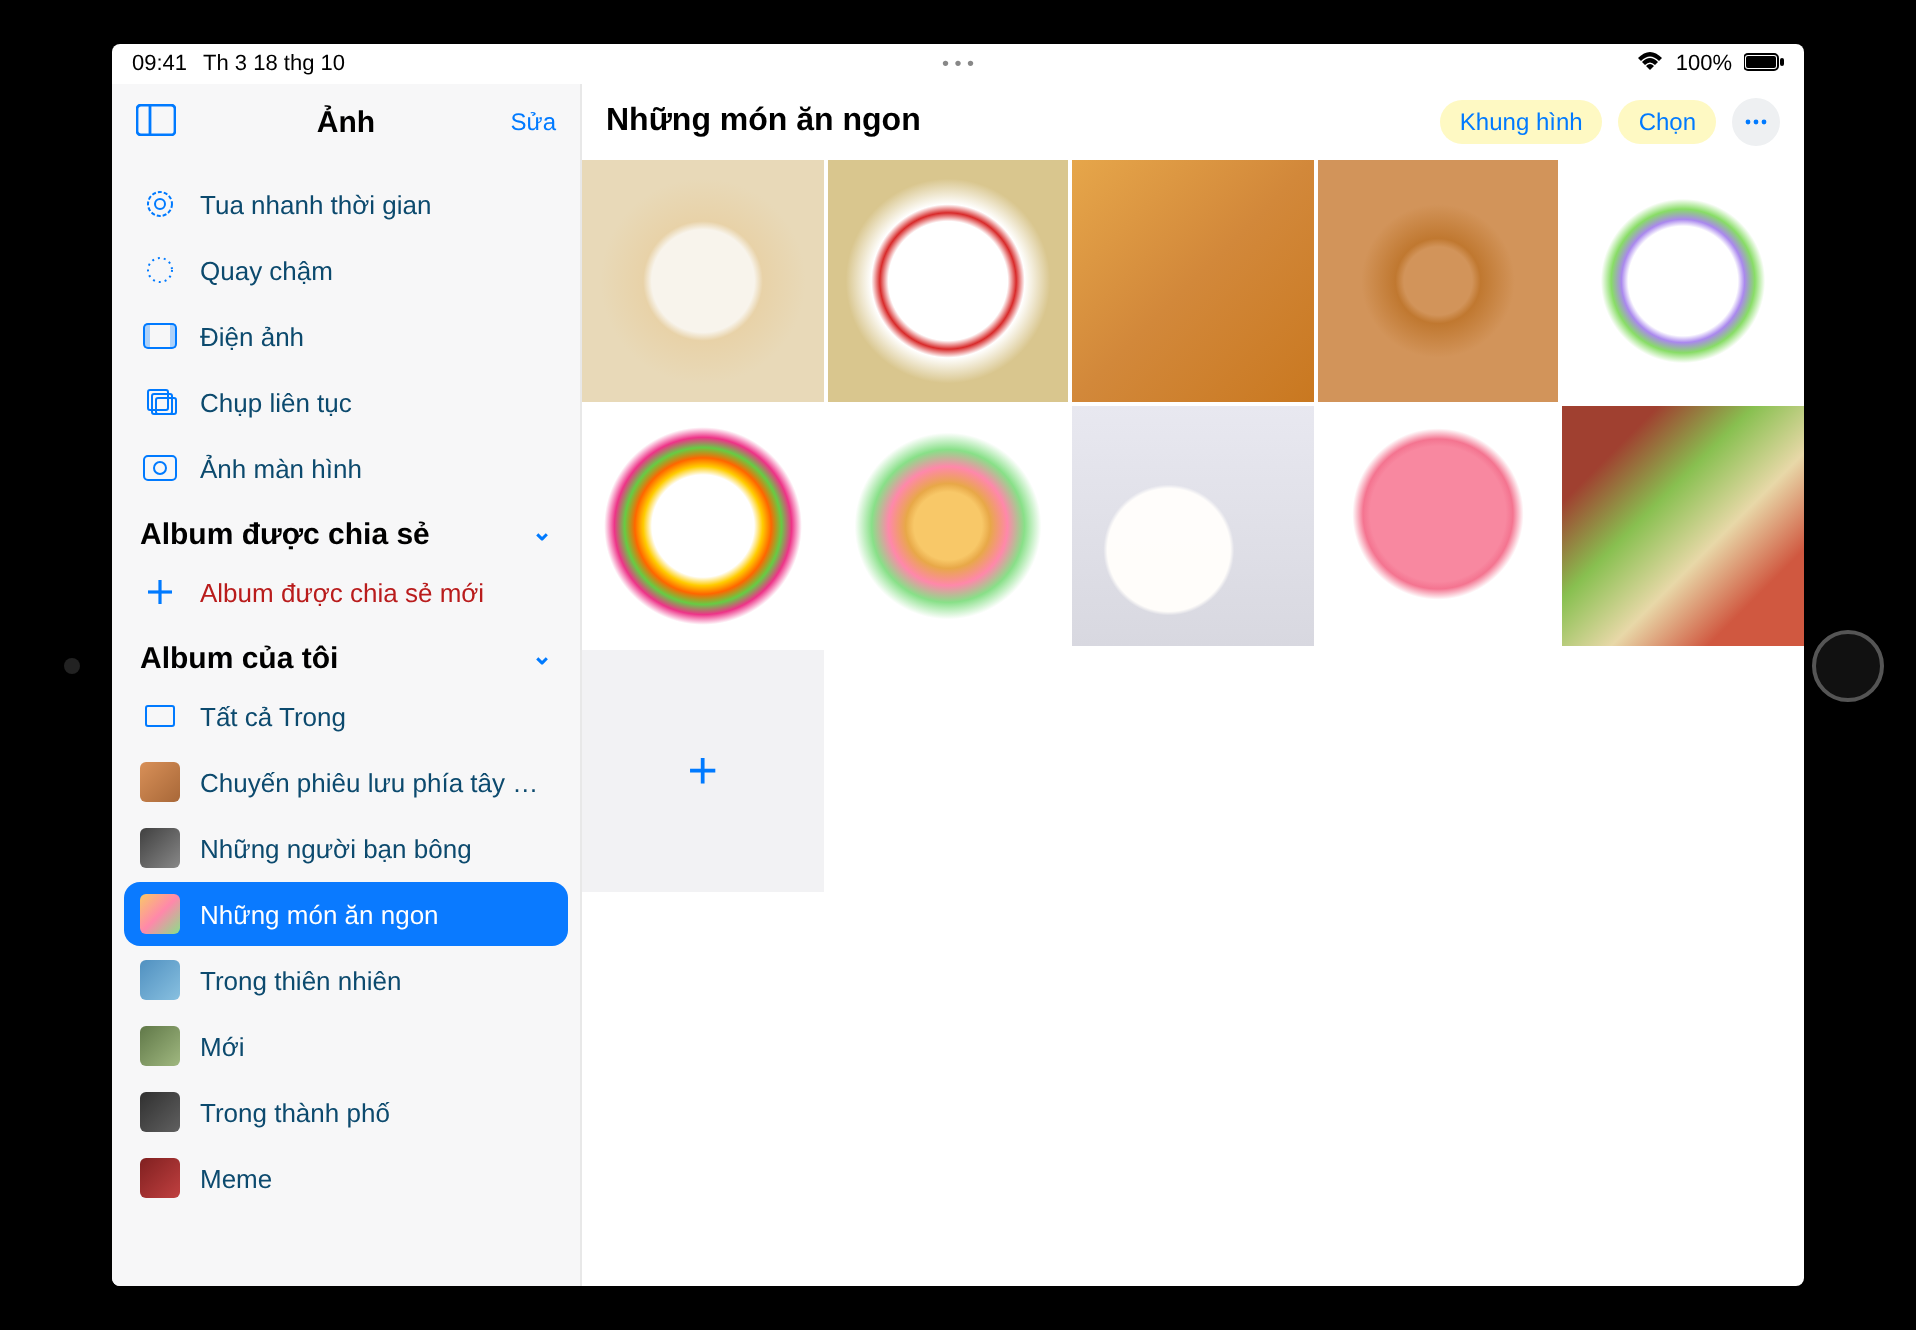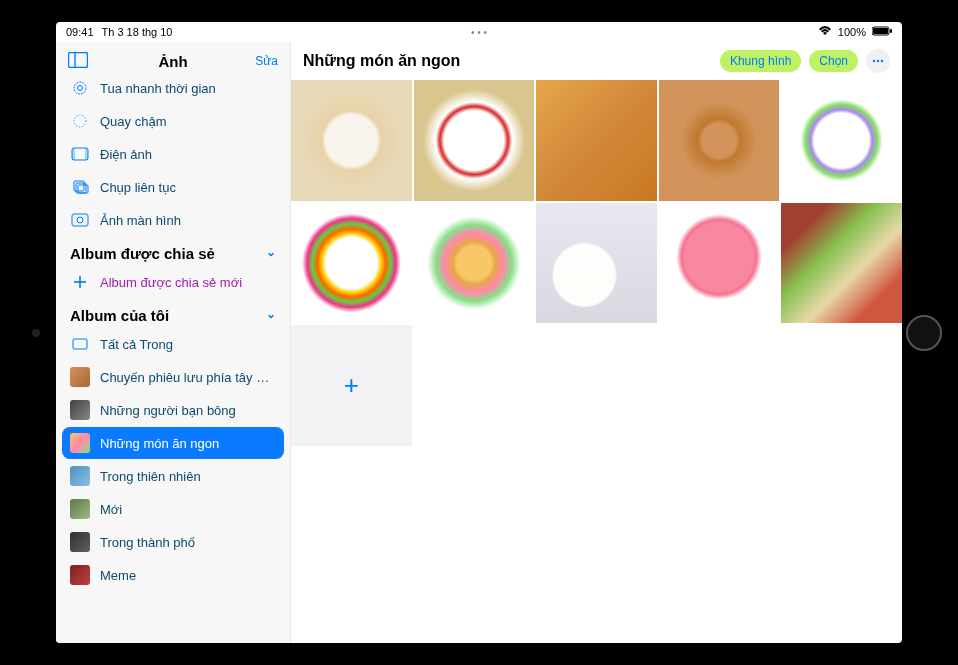--- a/index.html
+++ b/index.html
@@ -78,20 +78,21 @@
     overflow: hidden;
   }
   
   .sidebar {
     width: 235px;
     border-right: 1px solid #e8e8e8;
     background: #f7f7f8;
     display: flex;
     flex-direction: column;
     overflow: hidden;
+    gap: 14px;
   }
   .sidebar-header {
     display: flex;
     align-items: center;
     justify-content: space-between;
     padding: 6px 12px;
     height: 38px;
   }
   .sidebar-header .title {
     flex: 1;
@@ -147,21 +148,21 @@
     justify-content: space-between;
     padding: 8px 8px 4px 8px;
     font-size: 15px;
     font-weight: 600;
     color: #000;
   }
   .sb-section .chev {
     color: #007aff;
     font-size: 12px;
   }
-  .sb-item.link { color: #a21caf; }
+  .sb-item.link { color: #b91c1c; }
   
   .main {
     flex: 1;
     display: flex;
     flex-direction: column;
     position: relative;
   }
   .main-header {
     height: 38px;
     display: flex;
@@ -172,21 +173,21 @@
   .main-title {
     font-size: 16px;
     font-weight: 700;
   }
   .main-actions {
     display: flex;
     gap: 8px;
     align-items: center;
   }
   .pill-btn {
-    background: #bef264;
+    background: #fef9c3;
     color: #007aff;
     padding: 4px 10px;
     border-radius: 20px;
     font-size: 12px;
     cursor: pointer;
   }
   .more-btn {
     width: 24px; height: 24px;
     border-radius: 50%;
     background: #eef0f2;

